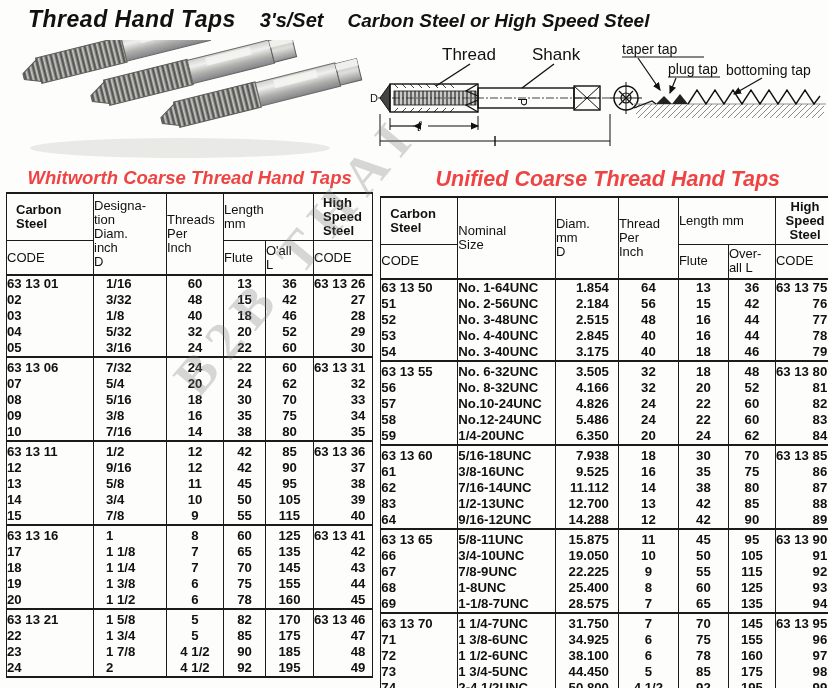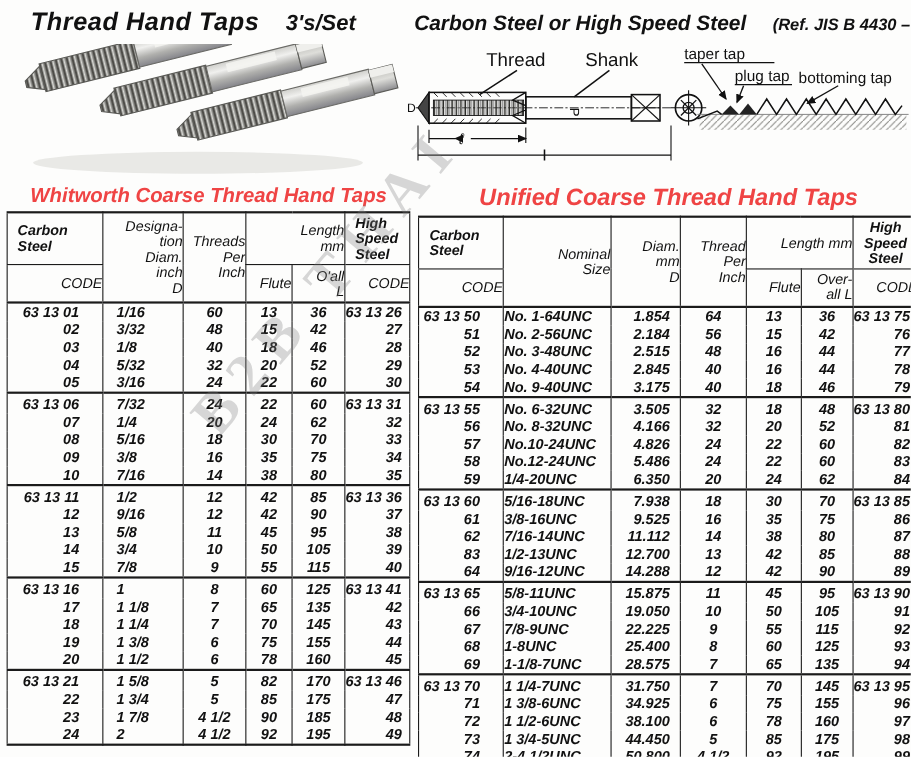--- a/index.html
+++ b/index.html
@@ -8,76 +8,75 @@
     background:#fdfdfc;color:#111;
     font-family:"Liberation Sans",sans-serif;
   }
   .topbar{
     position:absolute;top:6px;left:0;width:664px;
     display:flex;align-items:baseline;gap:24px;padding-left:28px;box-sizing:border-box;
     white-space:nowrap;
   }
   .main-title{font:bold italic 23px/1.2 "Liberation Sans",sans-serif;letter-spacing:.5px;}
   .set-label{font:bold italic 20px/1.2 "Liberation Sans",sans-serif;}
-  .material-label{font:bold italic 19px/1.2 "Liberation Sans",sans-serif;margin-left:29px;}
+  .material-label{font:bold italic 19px/1.2 "Liberation Sans",sans-serif;}
   .ref-label{font:bold italic 15px/1.2 "Liberation Sans",sans-serif;}
   .figures{position:absolute;top:38px;left:0;width:828px;height:130px;}
   .taps-photo{position:absolute;left:10px;top:2px;}
   .tap-diagram{position:absolute;left:370px;top:0;}
   .tables{
     position:absolute;top:168px;left:6px;width:822px;
     display:flex;gap:7px;align-items:flex-start;
   }
   .tbl-section{flex:none;}
   .tbl-title{margin:0 0 4px 0;text-align:center;color:#ef4444;}
   .tbl-title.left{font:bold italic 18.5px/1.1 "Liberation Sans",sans-serif;}
   .tbl-title.right{font:bold italic 21.5px/1.1 "Liberation Sans",sans-serif;}
   table.spec{
     border-collapse:collapse;table-layout:fixed;background:transparent;
-    border:1.6px solid #1b1b1b;border-top-width:2.6px;border-bottom-width:2.6px;font-style:italic;
+    border:1.6px solid #1b1b1b;border-top-width:2.6px;border-bottom-width:2.6px;
   }
   .spec th,.spec td{
     border-left:1.5px solid #1b1b1b;padding:0;color:#111;
     font-family:"Liberation Sans",sans-serif;overflow:hidden;
   }
   .spec th:first-child,.spec td:first-child{border-left:none;}
   .spec th{
     font-weight:normal;font-size:13px;line-height:14px;
-    text-align:right;vertical-align:middle;white-space:pre-line;
+    text-align:left;vertical-align:middle;white-space:pre-line;
   }
   .spec .hdr1 th{height:46px;}
   .spec .hdr2 th{height:33px;border-bottom:2.4px solid #1b1b1b;margin-top:23px;}
   .spec .hdr1 th.split{border-bottom:1.5px solid #1b1b1b;}
   .spec .hdr1 th[rowspan]{border-bottom:2.4px solid #1b1b1b;}
   .spec th.bold-th{font-weight:bold;text-align:left;padding-left:9px;}
   .spec th.bold-th.ctr{text-align:center;padding-left:0;}
   .spec td{font-weight:bold;font-size:13.2px;height:16px;line-height:16px;white-space:nowrap;}
   .spec tr.group-start td{border-top:2.2px solid #1b1b1b;padding-top:2px;}
-  .spec td.c-code{text-align:right;padding-right:21px;}
+  .spec td.c-code{padding-right:21px;}
   .spec td.c-desig{text-align:left;padding-left:12px;margin-top:23px;}
   .spec td.c-nom{text-align:left;padding-right:13px;}
   .spec td.c-diam{text-align:right;padding-right:9px;}
   .spec td.c-num{text-align:center;}
   .spec td.c-hss{text-align:right;padding-right:7px;}
   .watermark{
     position:absolute;left:78px;top:228px;width:436px;text-align:center;
     transform:rotate(-50deg);
     font:bold 54px/1 "Liberation Serif",serif;letter-spacing:12px;
     color:rgba(125,125,125,0.30);z-index:5;pointer-events:none;
   }
   svg text{font-family:"Liberation Sans",sans-serif;fill:#111;}
 </style>
 </head>
 <body>
 
 <div class="topbar">
   <span class="main-title">Thread Hand Taps</span>
   <span class="set-label">3's/Set</span>
   <span class="material-label">Carbon Steel or  High Speed Steel</span>
-  <span class="ref-label">(Ref. JIS B 4430 – 87)</span>
 </div>
 
 <div class="figures">
 
   <svg class="taps-photo" width="356" height="126" viewBox="0 0 356 126">
     <defs>
       <linearGradient id="metal" x1="0" y1="0" x2="0" y2="1">
         <stop offset="0" stop-color="#cfcfcb"></stop>
           <stop offset="0.3" stop-color="#f0f0ee"></stop>
         <stop offset="0.65" stop-color="#b0b0ad"></stop>
@@ -303,21 +302,21 @@
           <tr class="group-start">
             <td class="c-code">63 13 06</td>
             <td class="c-desig">7/32</td>
             <td class="c-num">24</td>
             <td class="c-num">22</td>
             <td class="c-num">60</td>
             <td class="c-hss">63 13 31</td>
           </tr>
           <tr>
             <td class="c-code">07</td>
-            <td class="c-desig">1/4</td>
+            <td class="c-desig">5/4</td>
             <td class="c-num">20</td>
             <td class="c-num">24</td>
             <td class="c-num">62</td>
             <td class="c-hss">32</td>
           </tr>
           <tr>
             <td class="c-code">08</td>
             <td class="c-desig">5/16</td>
             <td class="c-num">18</td>
             <td class="c-num">30</td>
@@ -525,21 +524,21 @@
             <td class="c-code">53</td>
             <td class="c-nom">No. 4-40UNC</td>
             <td class="c-diam">2.845</td>
             <td class="c-num">40</td>
             <td class="c-num">16</td>
             <td class="c-num">44</td>
             <td class="c-hss">78</td>
           </tr>
           <tr>
             <td class="c-code">54</td>
-            <td class="c-nom">No. 9-40UNC</td>
+            <td class="c-nom">No. 3-40UNC</td>
             <td class="c-diam">3.175</td>
             <td class="c-num">40</td>
             <td class="c-num">18</td>
             <td class="c-num">46</td>
             <td class="c-hss">79</td>
           </tr>
           <tr class="group-start">
             <td class="c-code">63 13 55</td>
             <td class="c-nom">No. 6-32UNC</td>
             <td class="c-diam">3.505</td>

